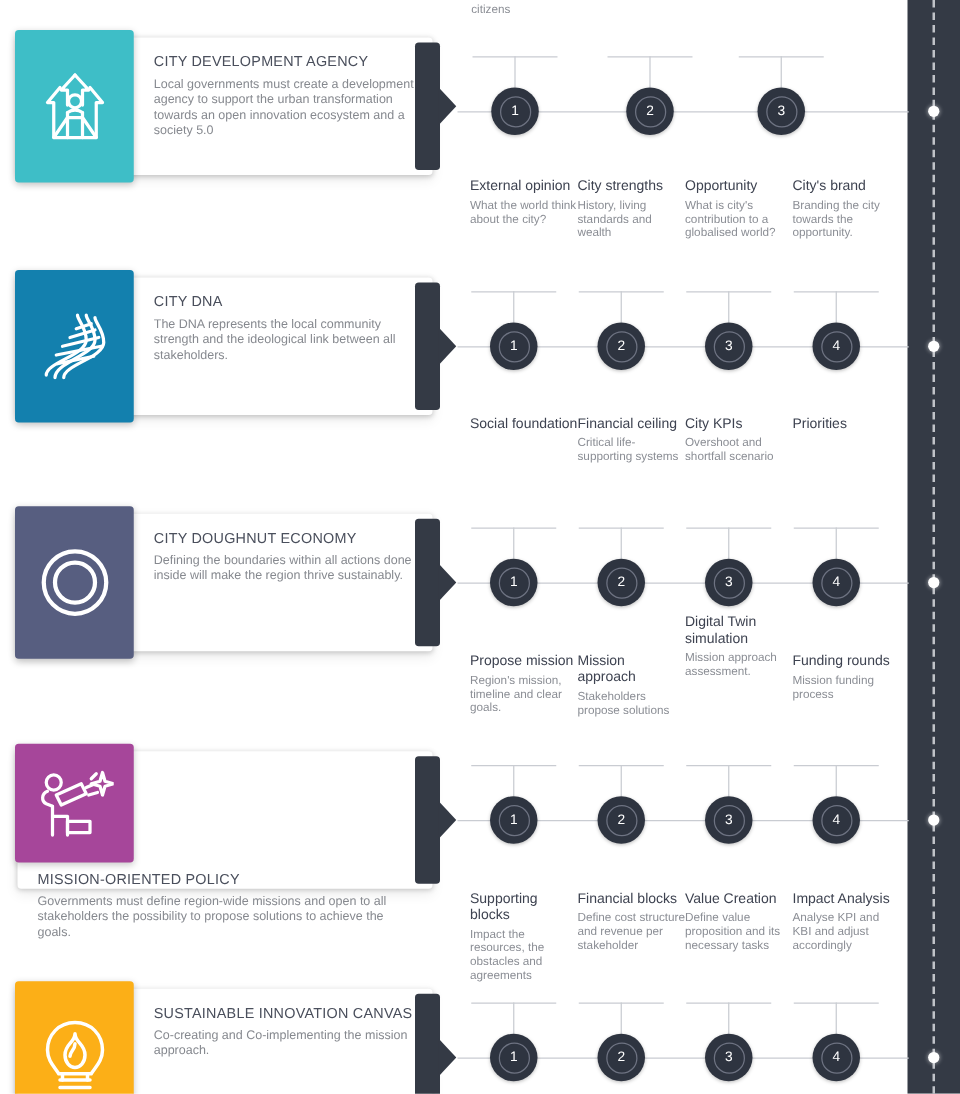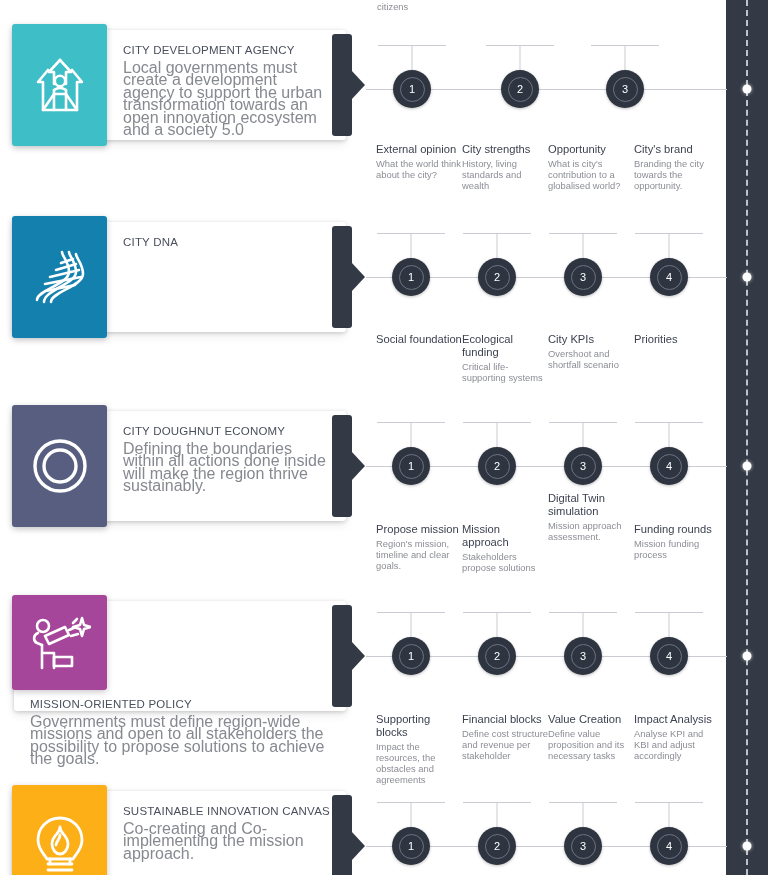--- a/index.html
+++ b/index.html
@@ -62,21 +62,21 @@
   .card-title{
     color:#4a4f5c;
     font-size:11.5px;
     letter-spacing:.2px;
     font-weight:400;
     margin:0 0 5px 0;
     line-height:13px;
   }
   .card-desc{
     color:#86898f;
-    font-size:16px;
+    font-size:10px;
     line-height:12.4px;
     margin:0;
   }
 
   
   .connector{
     position:absolute;
     width:20px;
     background:#343a45;
     border-radius:3px;
@@ -199,20 +199,21 @@
           <div class="tile" style="background: rgb(19, 128, 174);">
     <svg width="58" height="62" viewBox="0 0 58 62" fill="none" stroke="#fff" stroke-width="2.6" stroke-linecap="round">
       <path d="M13 56 C13 44 45 38 45 26 C45 16 38 10 38 6"></path>
       <path d="M20 56 C20 46 52 40 52 28 C52 18 45 12 45 8"></path>
       <path d="M6 54 C6 44 38 38 38 26 C38 16 31 10 31 6"></path>
       <path d="M15 45 L44 39 M14 38 L50 31 M19 31 L48 24 M25 24 L45 18 M30 17 L42 13"></path>
     </svg>
           </div>
           <div class="card-body">
             <p class="card-title">CITY DNA</p>
+            <p class="card-desc">The DNA represents the local community strength and the ideological link between all stakeholders.</p>
           </div>
         </div>
         <div class="connector" style="left: 332px; top: 226px; height: 102px;"></div>
         <div class="tl-line" style="left: 366px; width: 361px; top: 277px;"></div>
         <div class="cap" style="left: 411px; width: 68px; top: 233px;"></div>
         <div class="stem" style="left: 411px; top: 233px; height: 25px;"></div>
         <div class="node" style="left: 411px; top: 277px;">
           <div class="node-ring">
             <span class="node-num">1</span>
           </div>
@@ -281,21 +282,21 @@
           <p class="lbl-t">Social foundation</p>
         </div>
         <div class="cap" style="left: 497px; width: 68px; top: 422px;"></div>
         <div class="stem" style="left: 497px; top: 422px; height: 25px;"></div>
         <div class="node" style="left: 497px; top: 466px;">
           <div class="node-ring">
             <span class="node-num">2</span>
           </div>
         </div>
         <div class="lbl" style="left: 462px; top: 333px;">
-          <p class="lbl-t">Ecological funding</p>
+          <p class="lbl-t">Financial ceiling</p>
           <p class="lbl-d">Critical life-supporting systems</p>
         </div>
         <div class="cap" style="left: 583px; width: 68px; top: 422px;"></div>
         <div class="stem" style="left: 583px; top: 422px; height: 25px;"></div>
         <div class="node" style="left: 583px; top: 466px;">
           <div class="node-ring">
             <span class="node-num">3</span>
           </div>
         </div>
         <div class="lbl" style="left: 548px; top: 333px;">

